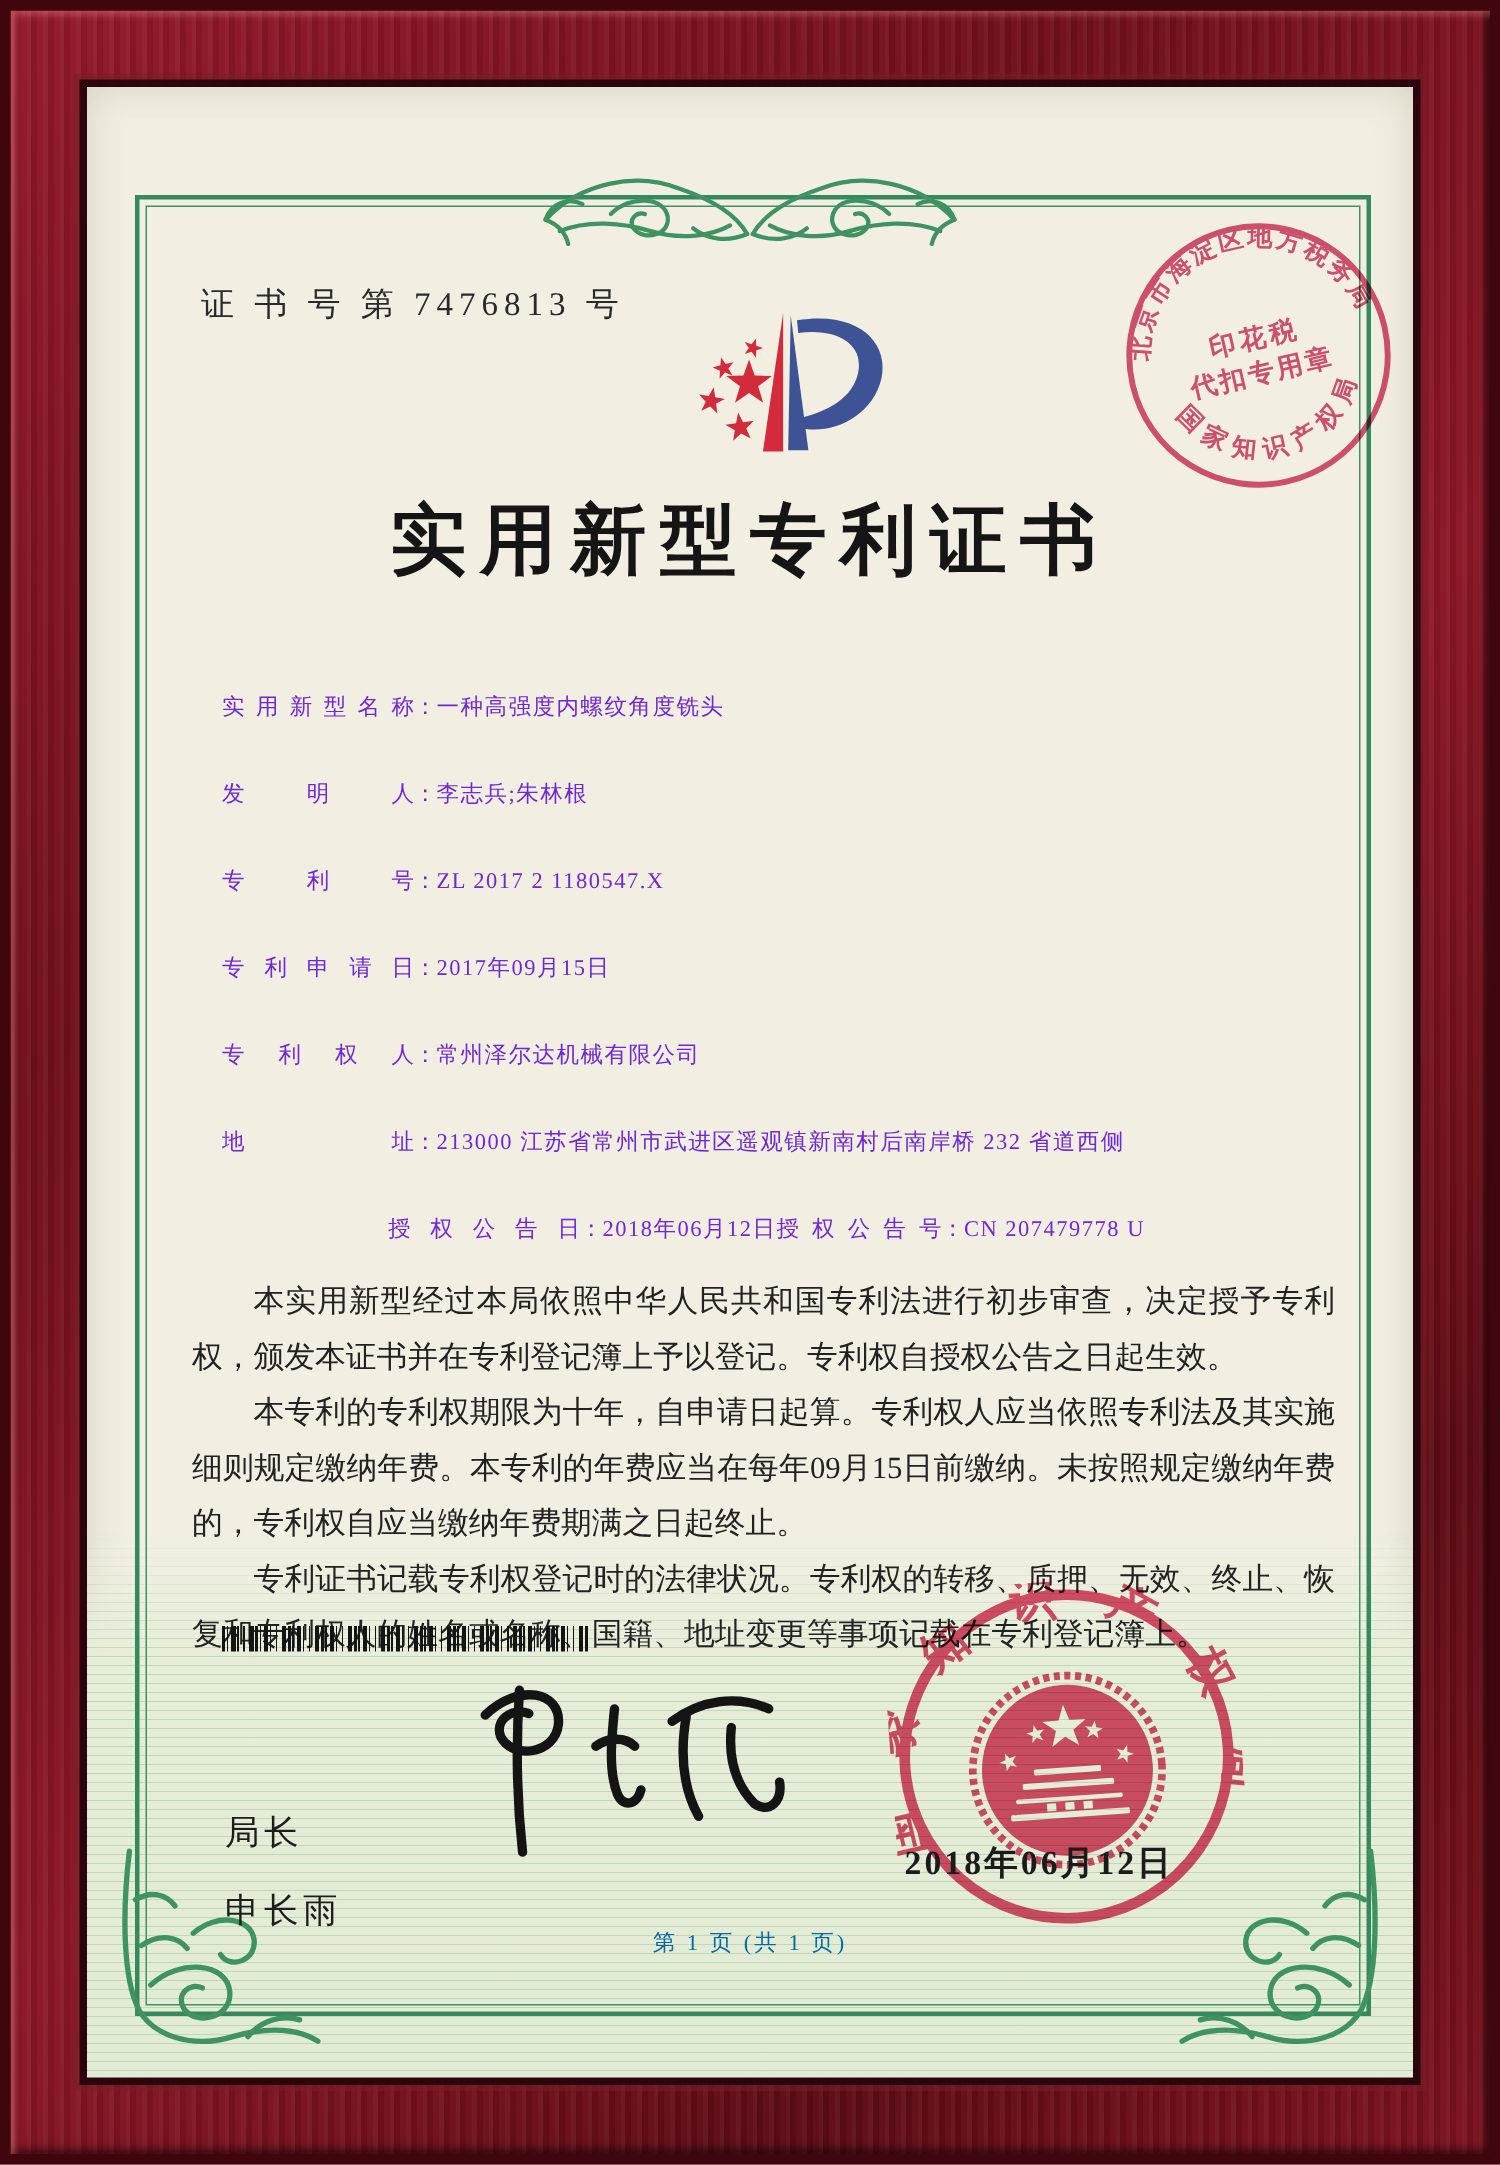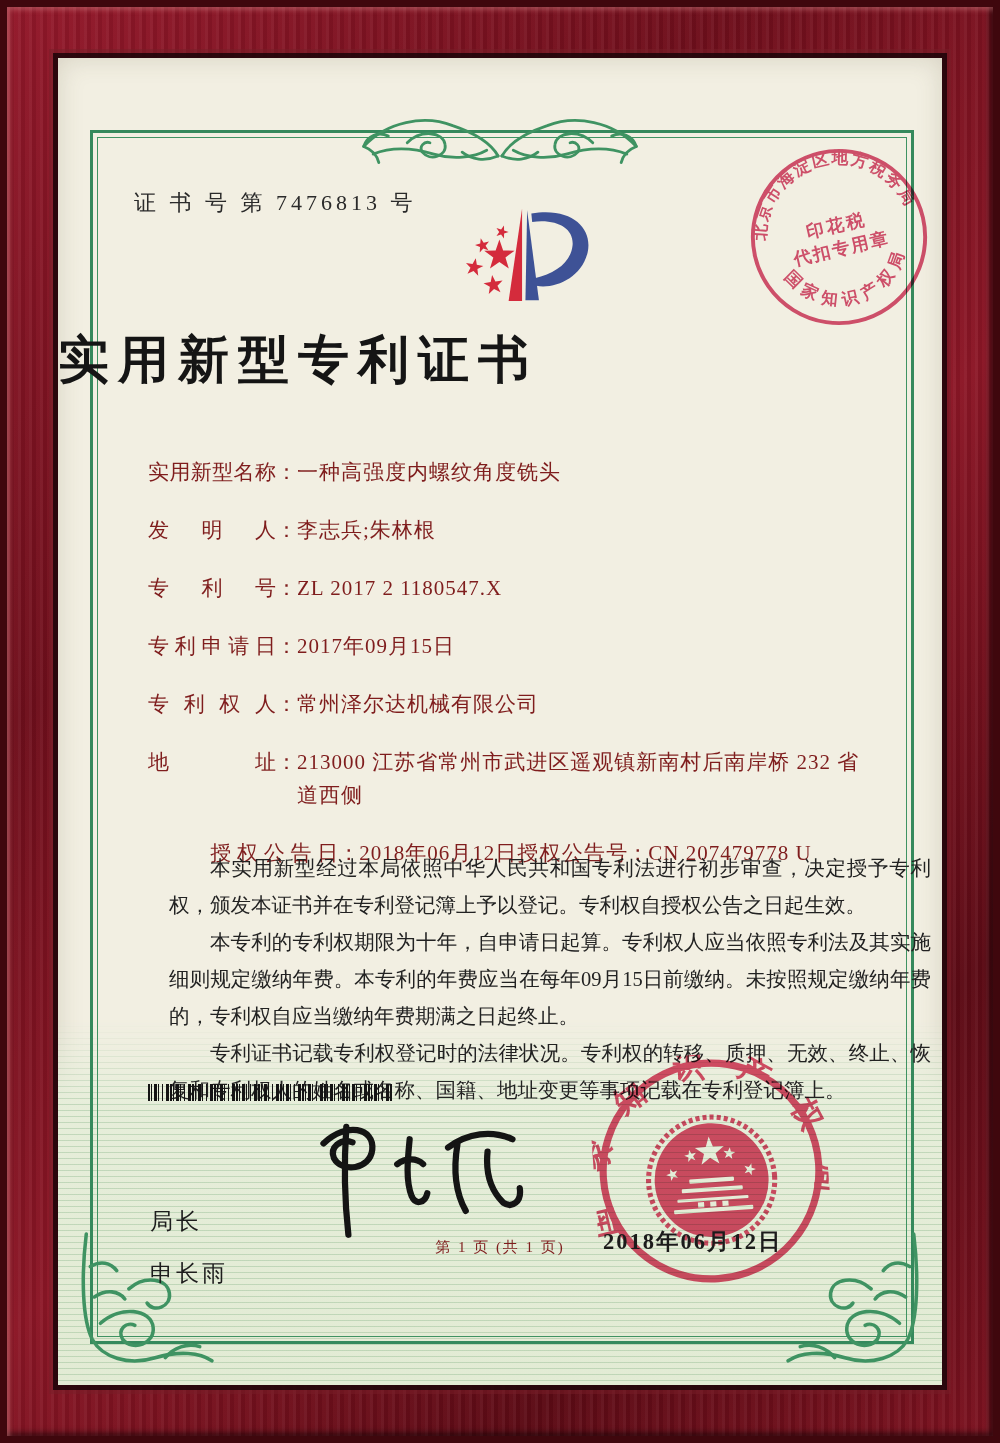--- a/index.html
+++ b/index.html
@@ -29,53 +29,53 @@
     border:3px solid #35895c;z-index:1;}
   .green-frame::after{content:"";position:absolute;inset:4px;border:1px solid #3f9362;}
 
   .ornament{position:absolute;z-index:2;}
   .ornament svg{display:block;}
   .flip-x{transform:scaleX(-1);}
 
   
   .cert-no{position:absolute;left:76px;top:130px;font-size:22px;letter-spacing:4px;color:#2a2a2a;z-index:3;}
   .logo{position:absolute;left:380px;top:120px;width:185px;height:140px;z-index:3;}
-  .title{position:absolute;left:0;right:0;top:268px;text-align:left;font-size:51px;font-weight:700;
+  .title{position:absolute;left:0;right:0;top:268px;text-align:center;font-size:51px;font-weight:700;
     letter-spacing:9px;color:#151515;z-index:3;}
 
-  .fields{position:absolute;left:90px;top:398px;width:726px;z-index:3;font-size:21px;color:#7f1d1d;}
+  .fields{position:absolute;left:90px;top:398px;width:726px;z-index:3;font-size:15px;color:#6d28d9;}
   .frow{display:flex;align-items:flex-start;margin-bottom:25px;line-height:33px;}
   .flabel{display:inline-block;width:128px;text-align:justify;text-align-last:justify;white-space:normal;}
   .fcolon{display:inline-block;}
   .fvalue{flex:1;letter-spacing:1px;}
   .grant-row{display:flex;justify-content:center;line-height:33px;}
   .grant-left,.grant-right{display:flex;}
   .grant-right .flabel{width:110px;}
 
   .paragraphs{position:absolute;left:70px;top:792px;width:762px;z-index:3;
-    font-size:20.5px;line-height:37px;color:#222;text-align:justify;margin-left:41px;}
+    font-size:20.5px;line-height:37px;color:#222;text-align:justify;}
   .paragraphs p{margin:0;text-indent:2em;}
 
   .barcode{position:absolute;left:90px;top:1026px;width:244px;height:17px;z-index:3;
     background:
       repeating-linear-gradient(90deg,#141414 0 2px,transparent 2px 3px,#141414 3px 4px,transparent 4px 6px,
       #141414 6px 9px,transparent 9px 10px,#141414 10px 11px,transparent 11px 14px,
       #141414 14px 15px,transparent 15px 18px,#141414 18px 21px,transparent 21px 22px);}
 
   .officer{position:absolute;left:92px;top:1148px;z-index:3;font-size:23px;color:#1d1d1d;letter-spacing:3px;}
   .officer .name{margin-top:21px;}
   .signature{position:absolute;left:225px;top:1048px;width:245px;height:135px;z-index:3;}
 
   .stamp{z-index:4;mix-blend-mode:multiply;opacity:.92;}
   .stamp-tax{position:absolute;left:688px;top:86px;width:186px;height:186px;transform:rotate(-13deg);}
   .stamp-sipo{position:absolute;left:536px;top:996px;width:234px;height:234px;transform:rotate(-4deg);}
   .seal-date{position:absolute;left:545px;top:1168px;width:230px;z-index:5;font-size:22.5px;color:#1b1b1b;
     letter-spacing:2px;font-weight:700;}
 
-  .footer{position:absolute;left:0;right:0;top:1180px;text-align:center;font-size:15px;color:#7f1d1d;
+  .footer{position:absolute;left:0;right:0;top:1228px;text-align:center;font-size:15px;color:#0369a1;
     letter-spacing:2px;z-index:3;}
 </style>
 </head>
 <body>
 
 <div class="stage">
   <div class="frame-outer"></div>
   <div class="frame-face"></div>
 
   <div class="paper">

